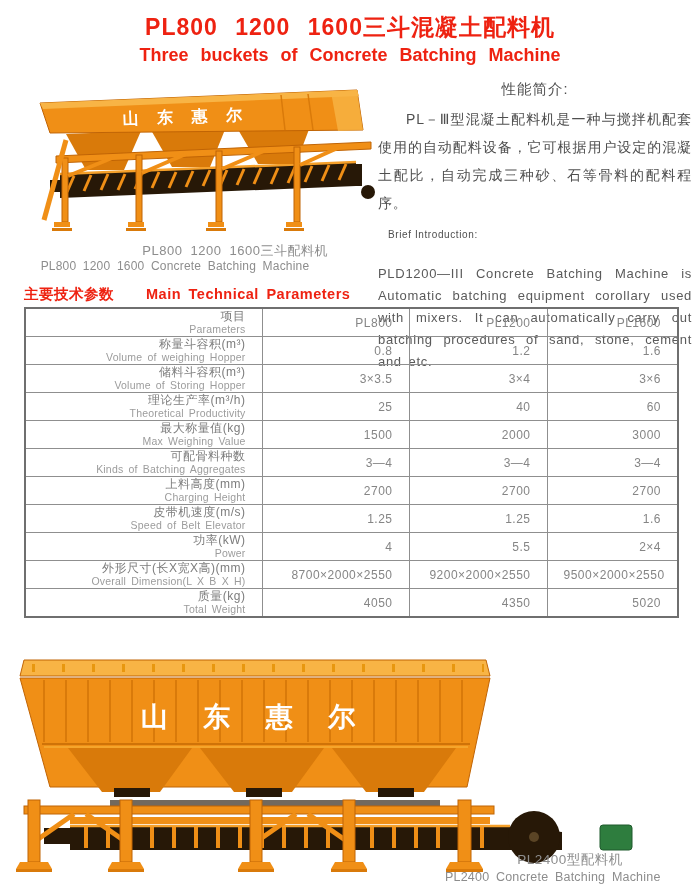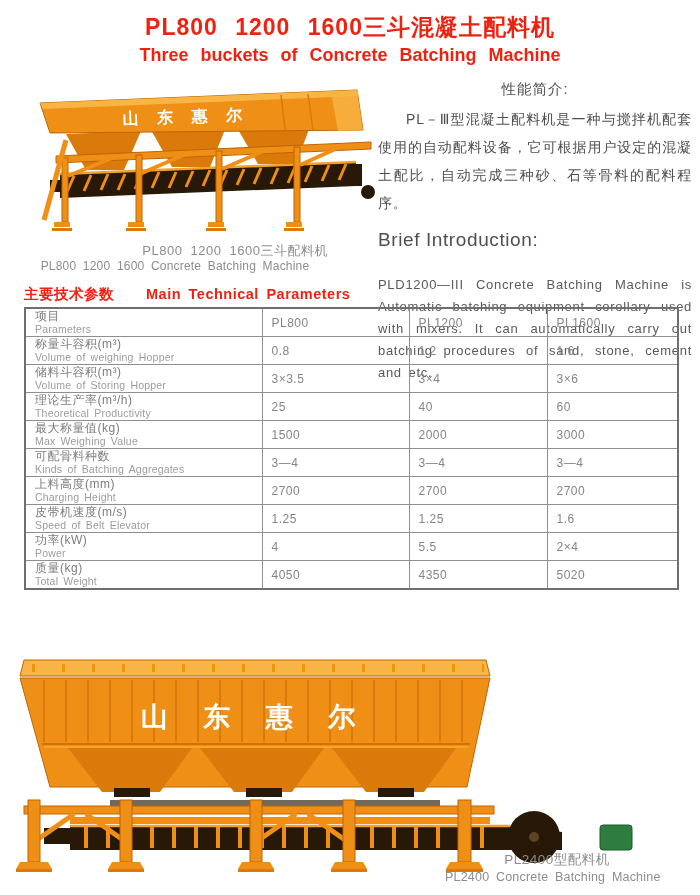--- a/index.html
+++ b/index.html
@@ -37,45 +37,45 @@
   .cap-top-en{
     position:absolute;left:22px;top:259px;width:306px;text-align:center;
     color:var(--caption-gray);font-size:12px;letter-spacing:0.2px;word-spacing:3px;
   }
   .intro{position:absolute;left:378px;top:80px;width:314px;color:var(--text-gray);}
   .intro-zh-head{font-size:14.5px;letter-spacing:1px;text-align:center;}
   .intro-zh-body{
     margin-top:6px;font-size:14px;line-height:28px;text-indent:2em;
     letter-spacing:0.8px;text-align:justify;
   }
-  .intro-en-head{margin-top:12px;font-size:19px;letter-spacing:0.6px;}
+  .intro-en-head{margin-top:12px;font-size:10px;letter-spacing:0.6px;margin-left:10px;}
   .intro-en-body{
     margin-top:23px;font-size:13px;line-height:22px;text-align:justify;
     letter-spacing:0.7px;word-spacing:2.5px;color:#5a5a5a;
   }
   .section-head{
     position:absolute;left:24px;top:285px;font-size:14.5px;font-weight:bold;
     color:var(--accent-red);letter-spacing:0.5px;
   }
   .section-head .en{margin-left:32px;word-spacing:3px;}
   table.params{
     position:absolute;left:24px;top:307px;width:653px;
     border-collapse:collapse;table-layout:fixed;
     border:2px solid #6f6f6f;
   }
   table.params td{
-    border:1px solid var(--border-gray);height:27px;padding:0 9px;
-    text-align:left;vertical-align:middle;overflow:hidden;
+    border:1px solid var(--border-gray);height:27px;padding:0 16px;
+    text-align:right;vertical-align:middle;overflow:hidden;
   }
   .p-zh{font-size:12px;color:#7d7d7d;line-height:13px;letter-spacing:0.5px;}
   .p-en{font-size:10.5px;color:#9c9c9c;line-height:12px;letter-spacing:0.2px;word-spacing:2px;}
   .p-val{font-size:12px;color:var(--table-gray);letter-spacing:0.5px;margin-left:24px;}
   .machine-bottom{position:absolute;left:10px;top:656px;width:640px;height:222px;}
   .cap-bot-zh{
-    position:absolute;left:457px;top:851px;width:200px;text-align:center;
+    position:absolute;left:470px;top:851px;width:200px;text-align:center;
     color:var(--caption-gray);font-size:13.5px;letter-spacing:0.5px;
   }
   .cap-bot-en{
     position:absolute;left:445px;top:870px;width:224px;text-align:left;
     color:var(--caption-gray);font-size:12.5px;letter-spacing:0.2px;word-spacing:3px;
   }
   
   .f-orange{fill:var(--machine-orange);}
   .f-orange-d{fill:var(--machine-orange-dark);}
   .f-orange-l{fill:var(--machine-orange-light);}
@@ -255,20 +255,29 @@
       <td>
             <div class="p-zh">功率(kW)</div>
             <div class="p-en">Power</div>
           </td>
       <td class="p-val">4</td>
       <td class="p-val">5.5</td>
       <td class="p-val">2×4</td>
     </tr>
     <tr>
       <td>
+            <div class="p-zh">外形尺寸(长X宽X高)(mm)</div>
+            <div class="p-en">Overall Dimension(L X B X H)</div>
+          </td>
+      <td class="p-val">8700×2000×2550</td>
+      <td class="p-val">9200×2000×2550</td>
+      <td class="p-val">9500×2000×2550</td>
+    </tr>
+    <tr>
+      <td>
             <div class="p-zh">质量(kg)</div>
             <div class="p-en">Total Weight</div>
           </td>
       <td class="p-val">4050</td>
       <td class="p-val">4350</td>
       <td class="p-val">5020</td>
     </tr>
   </tbody>
     </table>
 

